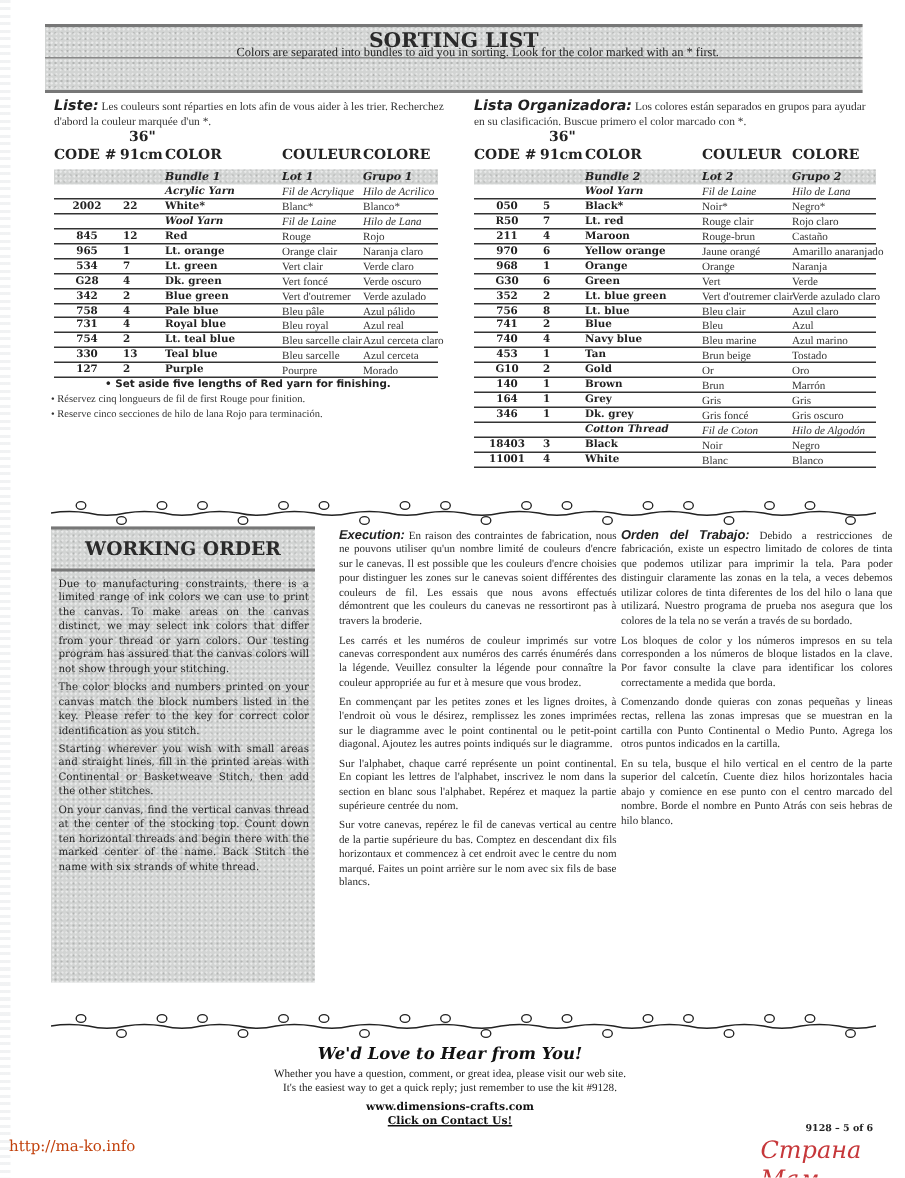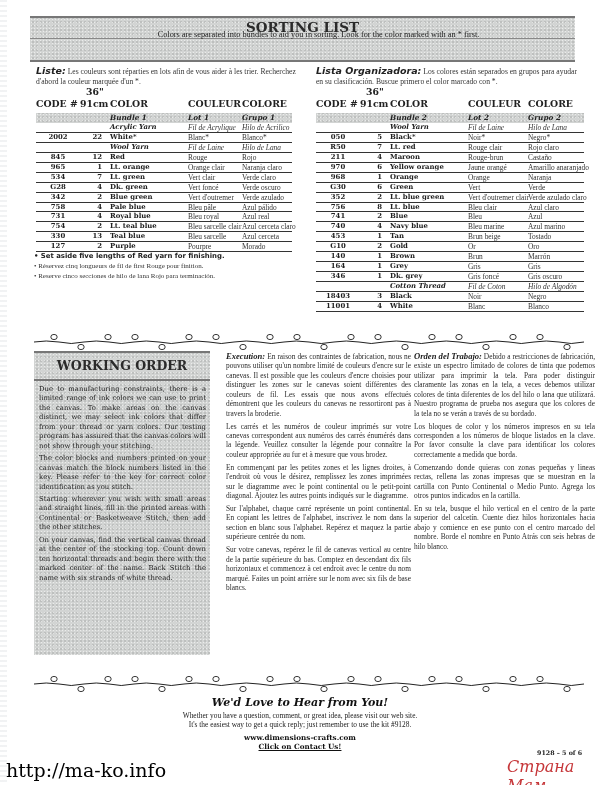--- a/index.html
+++ b/index.html
@@ -31,46 +31,46 @@
   .bundle-row { height: 10px; font-family: "DejaVu Serif", serif; font-weight: bold; font-style: italic; font-size: 7.3px; position: relative; padding-left: 16px; }
   .bundle-row span { position: absolute; top: 0; }
   .krow { position: relative; height: 9.95px; border-bottom: 0.8px solid #333; font-size: 7.4px; line-height: 9.4px; }
   .krow.sub { border-bottom: 0.8px solid #333; }
   .krow span { position: absolute; top: 0; white-space: nowrap; }
   .krow .code, .krow .len, .krow .en { font-family: "DejaVu Serif", serif; font-weight: bold; font-size: 6.9px; }
   .krow .fr, .krow .es { font-family: "Liberation Serif", serif; color: #333; }
   .krow.sub .en { font-style: italic; }
   .krow.sub .fr, .krow.sub .es { font-style: italic; }
   .c-code { left: 0; width: 44px; text-align: center; }
-  .c-len { left: 46px; width: 20px; text-align: right; }
+  .c-len { left: 46px; width: 20px; text-align: left; }
   .c-en { left: 74px; }
   .c-fr { left: 152px; }
   .c-es { left: 206px; }
   #table-right .c-fr { left: 152px; }
   #table-right .c-es { left: 212px; }
   .notes { position: absolute; left: 34px; top: 252px; font-size: 7px; line-height: 9.8px; color: #333; }
-  .notes .n1 { font-family: "DejaVu Sans", sans-serif; font-weight: bold; font-size: 6.9px; color: #222; }
+  .notes .n1 { font-family: "DejaVu Sans", sans-serif; font-weight: bold; font-size: 6.9px; color: #222; margin-left: 36px; }
   .lights { position: absolute; height: 24px; }
   .lights svg { width: 100%; height: 100%; }
   #working-box { position: absolute; left: 34px; top: 351px; width: 176px; height: 304px; border-top: 2px solid #777; }
   #working-title { text-align: center; font-family: "DejaVu Serif", serif; font-weight: bold; font-size: 12.5px; padding-top: 5px; height: 28px; color: #2a2a2a; border-bottom: 2px solid #777; }
   #working-body { padding: 4px 4px 0 5px; font-family: "DejaVu Serif", serif; font-size: 6.85px; line-height: 9.45px; text-align: justify; color: #1e1e1e; }
   #working-body p { margin-bottom: 3px; }
   .col { position: absolute; font-size: 7.35px; line-height: 9.45px; text-align: justify; color: #2a2a2a; }
   .col p { margin-bottom: 3.4px; }
-  .col .lead { font-family: Liberation Serif, serif; font-weight: bold; font-style: italic; font-size: 8.6px; color: #222; }
+  .col .lead { font-family: Liberation Sans, sans-serif; font-weight: bold; font-style: italic; font-size: 8.6px; color: #222; }
   #col-fr { left: 226px; top: 352px; width: 185px; }
   #col-es { left: 414px; top: 352px; width: 181px; }
   #contact { position: absolute; left: 150px; top: 696px; width: 300px; text-align: center; }
   #contact-title { font-family: "DejaVu Serif", serif; font-style: italic; font-weight: bold; font-size: 11px; color: #111; }
   #contact-text { font-size: 7.4px; line-height: 9px; margin-top: 2px; color: #222; }
   #contact-url { font-family: "DejaVu Serif", serif; font-weight: bold; font-size: 7.2px; margin-top: 4px; color: #111; }
   #contact-link { font-family: "DejaVu Serif", serif; font-weight: bold; font-size: 7.2px; text-decoration: underline; color: #111; }
   #page-num { position: absolute; left: 537px; top: 749px; font-family: "DejaVu Serif", serif; font-weight: bold; font-size: 6.3px; color: #222; }
-  #wm-left { position: absolute; left: 6px; top: 759px; font-family: "DejaVu Serif", serif; font-size: 19px; color: #000000; }
+  #wm-left { position: absolute; left: 6px; top: 759px; font-family: "DejaVu Serif", serif; font-size: 10px; color: #c2410c; }
   #wm-right { position: absolute; left: 507px; top: 757px; font-family: "DejaVu Serif", serif; font-style: italic; font-size: 16px; color: #c6373a; }
   .margin-dots { position: absolute; left: 0; top: 0; width: 7px; height: 785px; background: repeating-linear-gradient(#e8eaec 0 2px, #fff 2px 5px); opacity: 0.6; }
 </style>
 </head>
 <body>
 
 <div class="margin-dots"></div>
 
 <div id="sorting-header" class="stipple">
   <div id="sorting-title">SORTING LIST</div>

